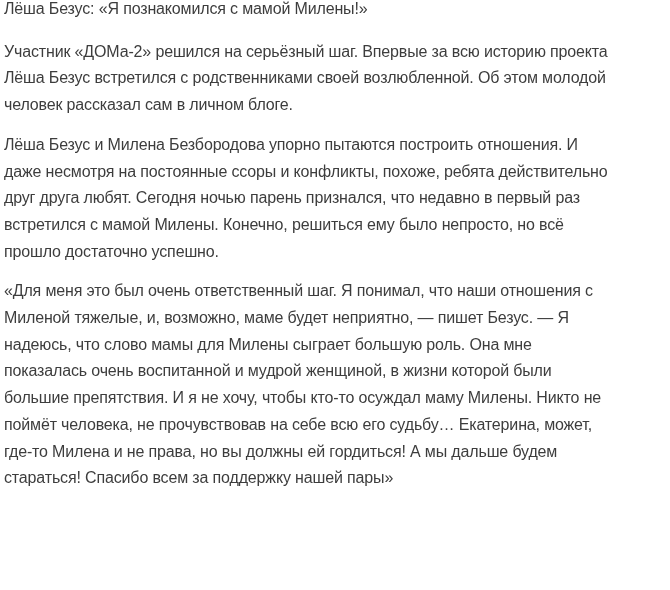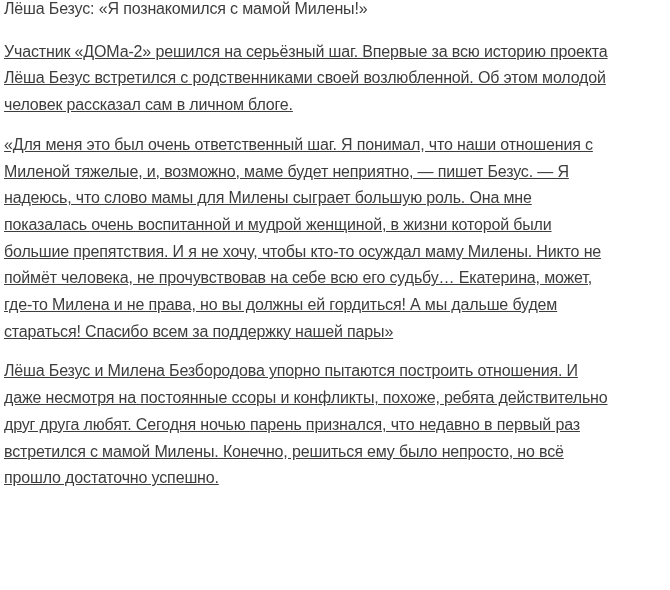--- a/index.html
+++ b/index.html
@@ -25,41 +25,40 @@
   }
   .article h1.title {
     font-size: 16px;
     font-weight: 400;
     margin: -4px 0 16px 0;
     line-height: 26.7px;
   }
   .article p.para {
     margin: 0 0 13px 0;
     white-space: pre-line;
-    text-decoration: underline;
   }
 </style>
 </head>
 <body>
 
 <main class="article">
   <h1 class="title">Лёша Безус: «Я познакомился с мамой Милены!»</h1>
 
   <p class="para">Участник «ДОМа-2» решился на серьёзный шаг. Впервые за всю историю проекта
 Лёша Безус встретился с родственниками своей возлюбленной. Об этом молодой
 человек рассказал сам в личном блоге.</p>
 
+  <p class="para">Лёша Безус и Милена Безбородова упорно пытаются построить отношения. И
+даже несмотря на постоянные ссоры и конфликты, похоже, ребята действительно
+друг друга любят. Сегодня ночью парень признался, что недавно в первый раз
+встретился с мамой Милены. Конечно, решиться ему было непросто, но всё
+прошло достаточно успешно.</p>
+
   <p class="para">«Для меня это был очень ответственный шаг. Я понимал, что наши отношения с
 Миленой тяжелые, и, возможно, маме будет неприятно, — пишет Безус. — Я
 надеюсь, что слово мамы для Милены сыграет большую роль. Она мне
 показалась очень воспитанной и мудрой женщиной, в жизни которой были
 большие препятствия. И я не хочу, чтобы кто-то осуждал маму Милены. Никто не
 поймёт человека, не прочувствовав на себе всю его судьбу… Екатерина, может,
 где-то Милена и не права, но вы должны ей гордиться! А мы дальше будем
 стараться! Спасибо всем за поддержку нашей пары»</p>
 
-  <p class="para">Лёша Безус и Милена Безбородова упорно пытаются построить отношения. И
-даже несмотря на постоянные ссоры и конфликты, похоже, ребята действительно
-друг друга любят. Сегодня ночью парень признался, что недавно в первый раз
-встретился с мамой Милены. Конечно, решиться ему было непросто, но всё
-прошло достаточно успешно.</p>
-
 </main>
 
 </body></html>

